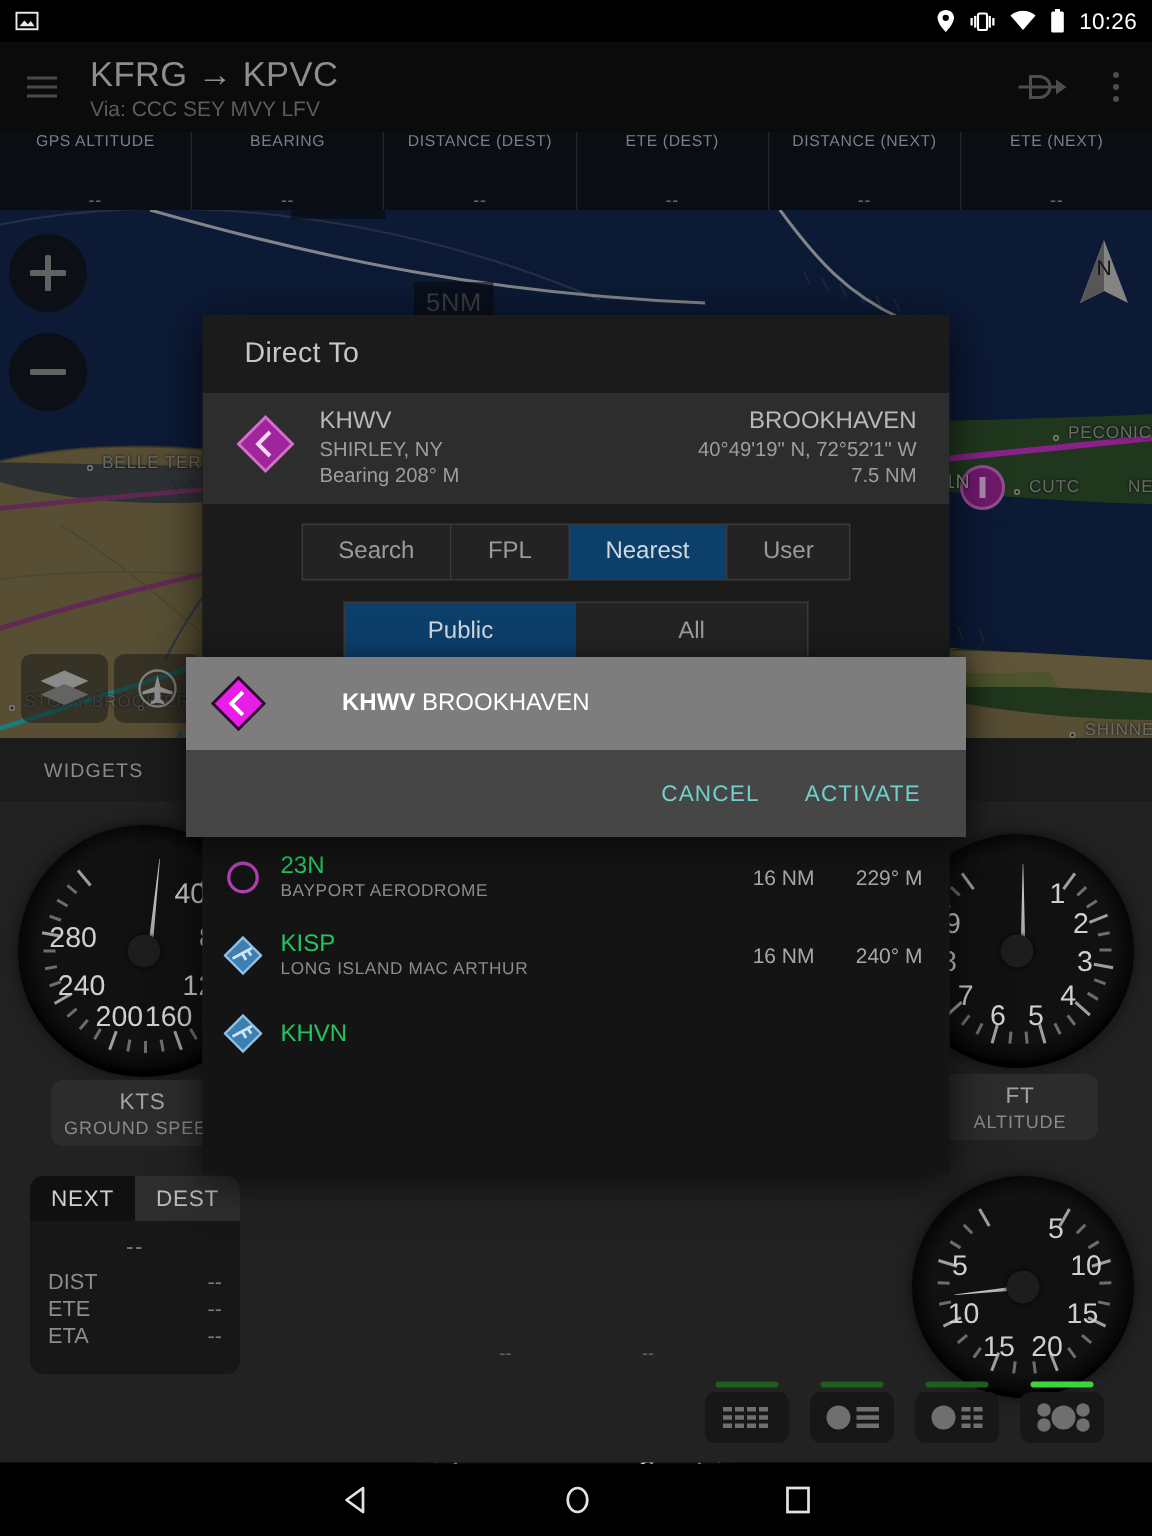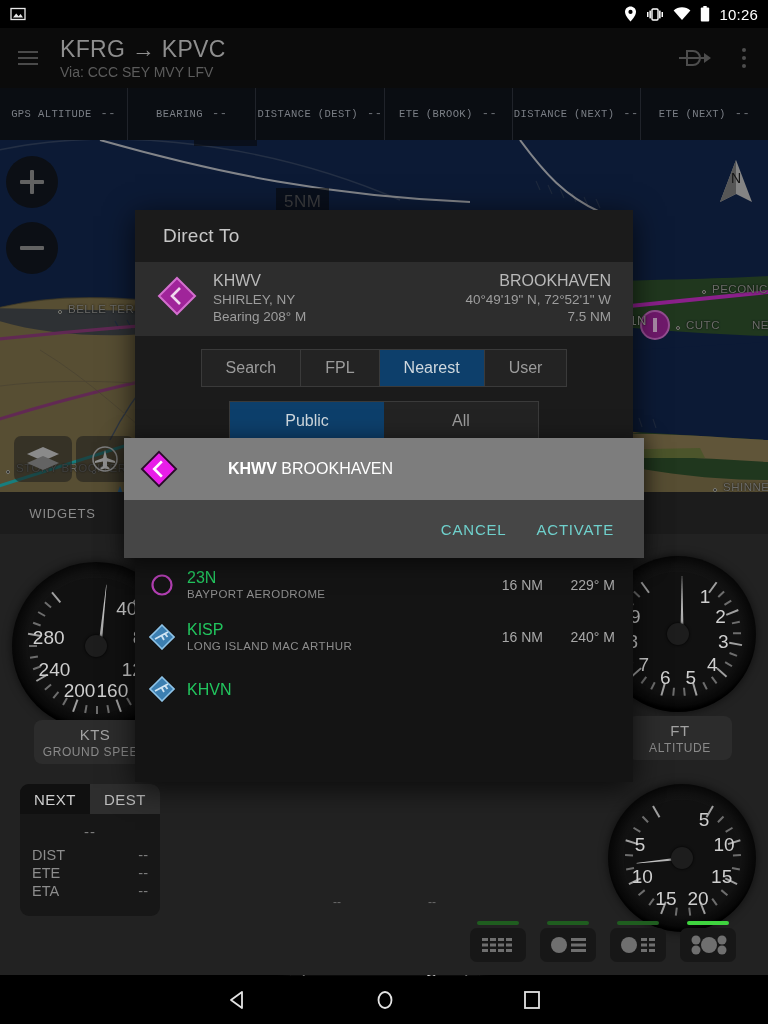--- a/index.html
+++ b/index.html
@@ -38,24 +38,23 @@
   .appbar-right { margin-left: auto; display: flex; align-items: center; gap: 26px; }
   .kebab { display: flex; flex-direction: column; gap: 4px; align-items: center; padding: 4px; }
   .kebab i { width: 4px; height: 4px; border-radius: 50%; background: #4d4d4d; display: block; }
 
   
   .datastrip {
     position: absolute; left: 0; top: 88px; width: 768px; height: 52px;
     background: #0a0d12; display: flex; z-index: 5;
   }
   .dcell {
-    flex: 1 1 0; position: relative; display: flex; flex-direction: row;
-    align-items: center; justify-content: center; gap: 9px;
+    flex: 1 1 0; position: relative; display: flex; flex-direction: column;
+    align-items: center; justify-content: space-between; gap: 9px;
     border-right: 1px solid #20232a;
-    font-family: Liberation Mono, monospace;
   }
   .dcell:last-child { border-right: none; }
   .dcell .lbl { font-size: 10.5px; color: #7b7f86; letter-spacing: .4px; white-space: nowrap; }
   .dcell .val { font-size: 12px; color: #6d7076; letter-spacing: .5px; }
 
   
   .map { position: absolute; left: 0; top: 140px; width: 768px; height: 352px; overflow: hidden; background: #0f2042; }
   .map svg { display: block; }
   .maplabel { position: absolute; font-size: 11.5px; color: #9a9a96; letter-spacing: .5px; white-space: nowrap; text-shadow: 0 0 2px #000; }
   .mapdot { position: absolute; width: 4px; height: 4px; border-radius: 50%; background: #2a2a28; border: 1px solid #b5b5ae; }
@@ -258,21 +257,21 @@
     </div>
     <div class="dcell">
       <span class="lbl">BEARING</span>
       <span class="val">--</span>
     </div>
     <div class="dcell">
       <span class="lbl">DISTANCE (DEST)</span>
       <span class="val">--</span>
     </div>
     <div class="dcell">
-      <span class="lbl">ETE (BROOK)</span>
+      <span class="lbl">ETE (DEST)</span>
       <span class="val">--</span>
     </div>
     <div class="dcell">
       <span class="lbl">DISTANCE (NEXT)</span>
       <span class="val">--</span>
     </div>
     <div class="dcell">
       <span class="lbl">ETE (NEXT)</span>
       <span class="val">--</span>
     </div>
@@ -405,21 +404,21 @@
     <div class="ptab">
       <span>WIDGETS</span>
     </div>
     <div class="ptab active">
       <span>PAN</span>
     </div>
   </div>
 
   <div class="panel">
 
-    <div class="gauge" style="left:12px; top:28px; width:168px; height:168px;">
+    <div class="gauge" style="left:12px; top:16px; width:168px; height:168px;">
       <div class="face"></div>
       <div id="gs-ticks">
           <div class="tick" style="height: 13px; opacity: 0.85; top: 14px; transform-origin: 50% 70px; transform: rotate(40deg);"></div>
           <div class="tick" style="height: 8px; opacity: 0.55; top: 16px; transform-origin: 50% 68px; transform: rotate(50deg);"></div>
           <div class="tick" style="height: 8px; opacity: 0.55; top: 16px; transform-origin: 50% 68px; transform: rotate(60deg);"></div>
           <div class="tick" style="height: 8px; opacity: 0.55; top: 16px; transform-origin: 50% 68px; transform: rotate(70deg);"></div>
           <div class="tick" style="height: 13px; opacity: 0.85; top: 14px; transform-origin: 50% 70px; transform: rotate(80deg);"></div>
           <div class="tick" style="height: 8px; opacity: 0.55; top: 16px; transform-origin: 50% 68px; transform: rotate(90deg);"></div>
           <div class="tick" style="height: 8px; opacity: 0.55; top: 16px; transform-origin: 50% 68px; transform: rotate(100deg);"></div>
           <div class="tick" style="height: 8px; opacity: 0.55; top: 16px; transform-origin: 50% 68px; transform: rotate(110deg);"></div>

